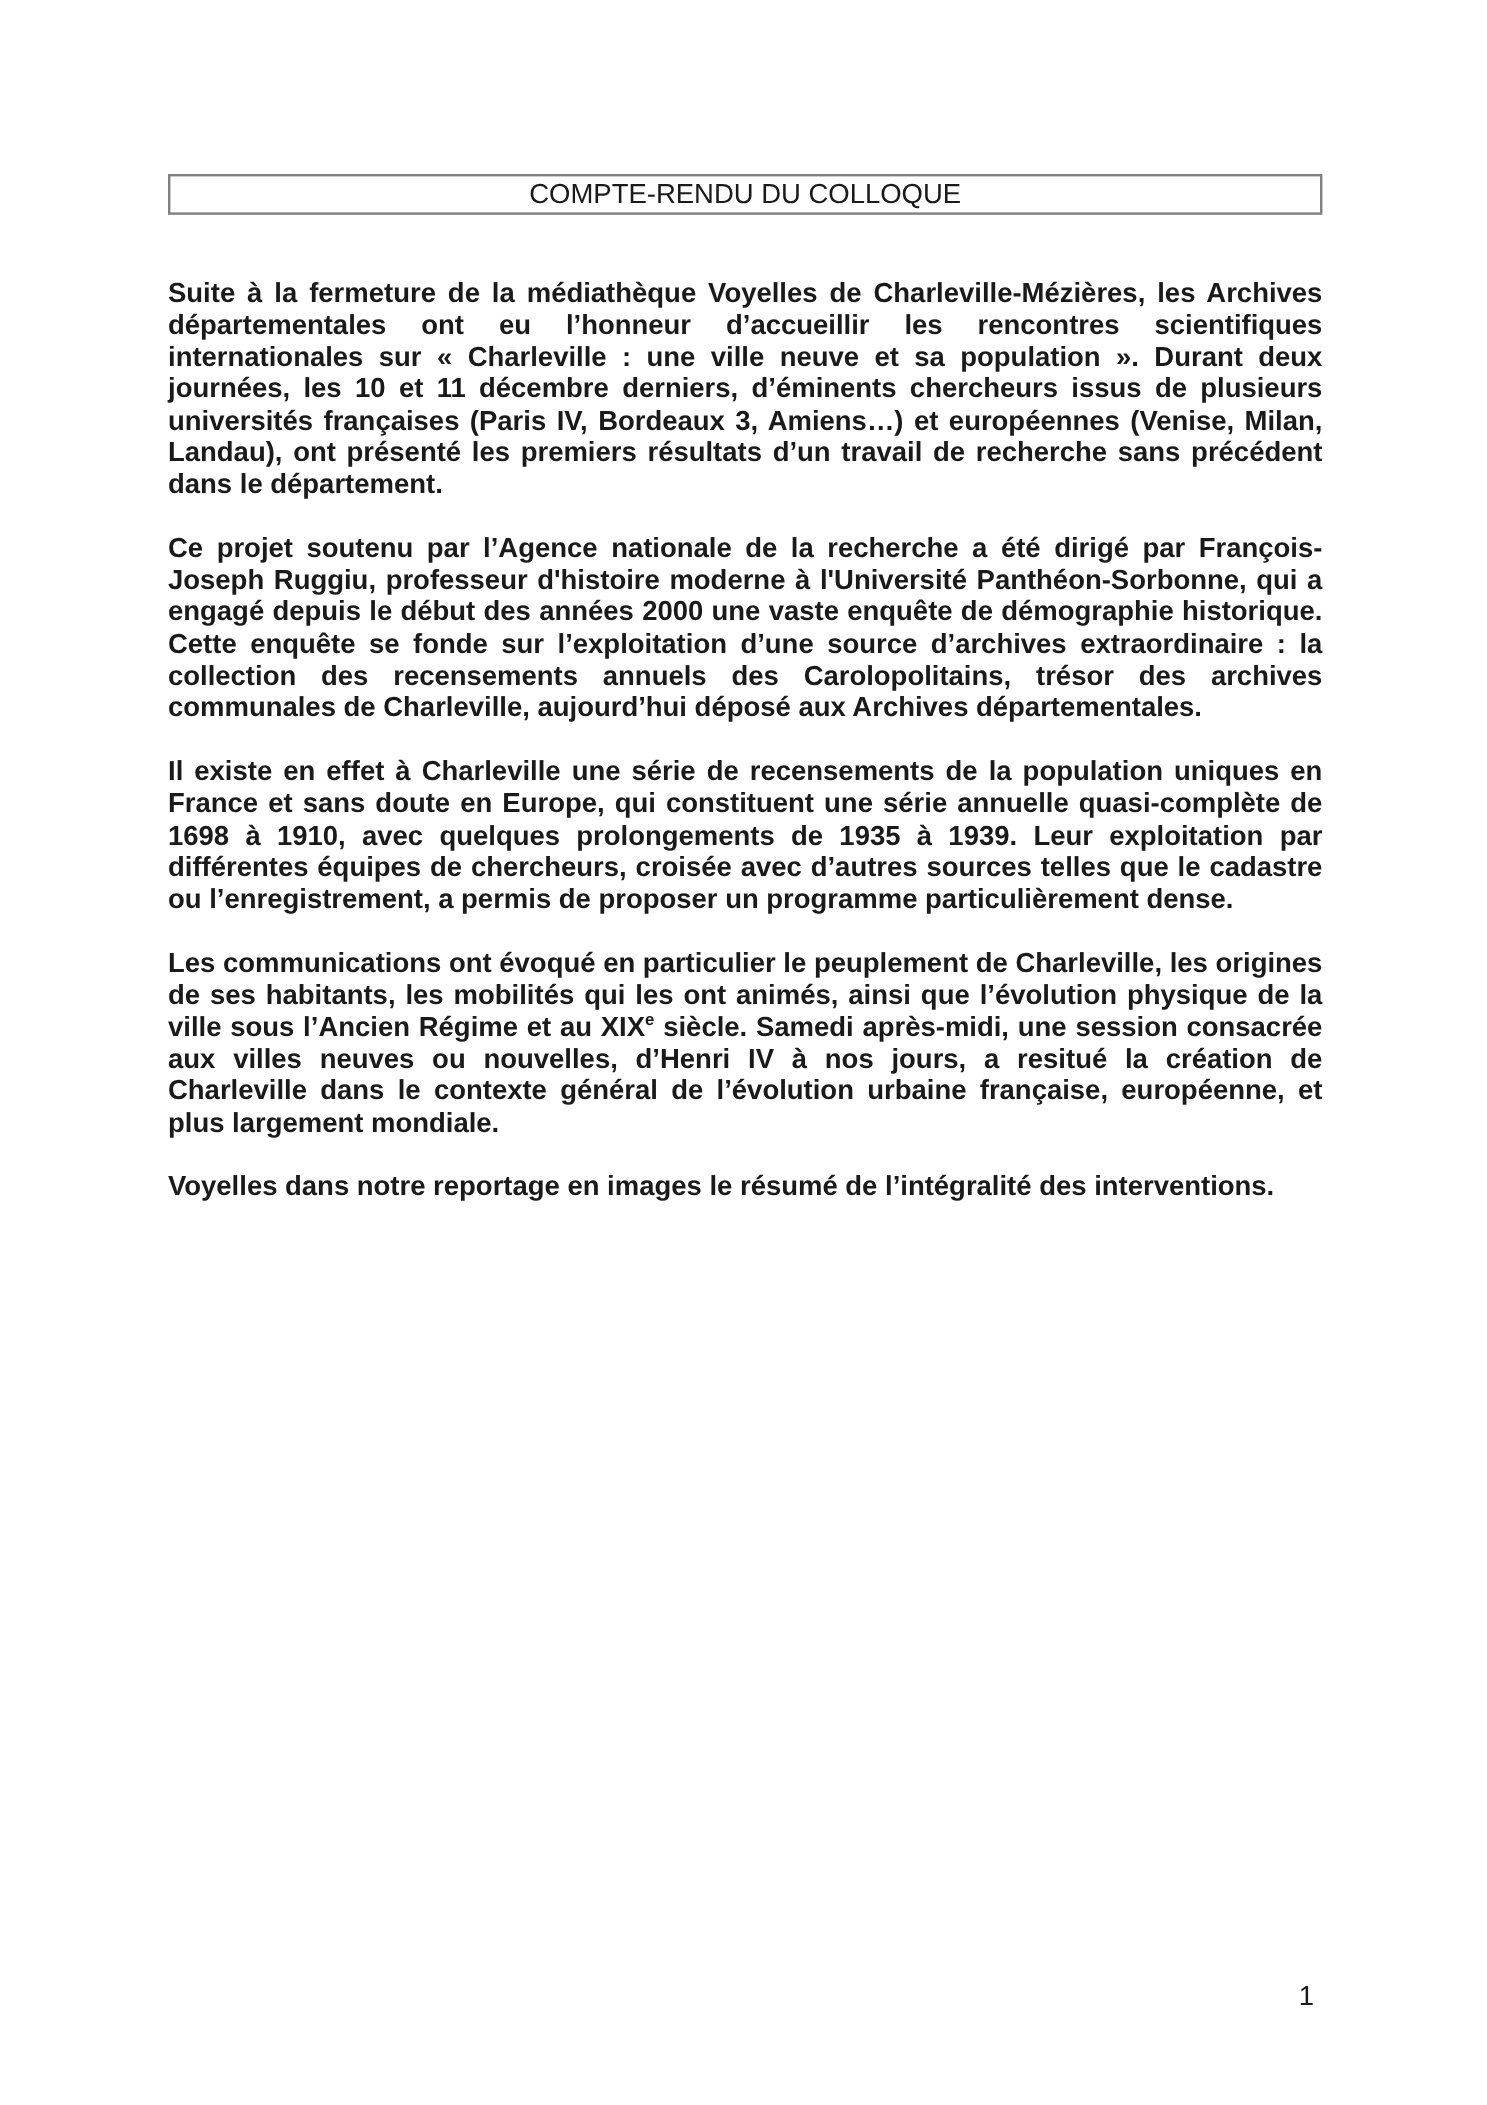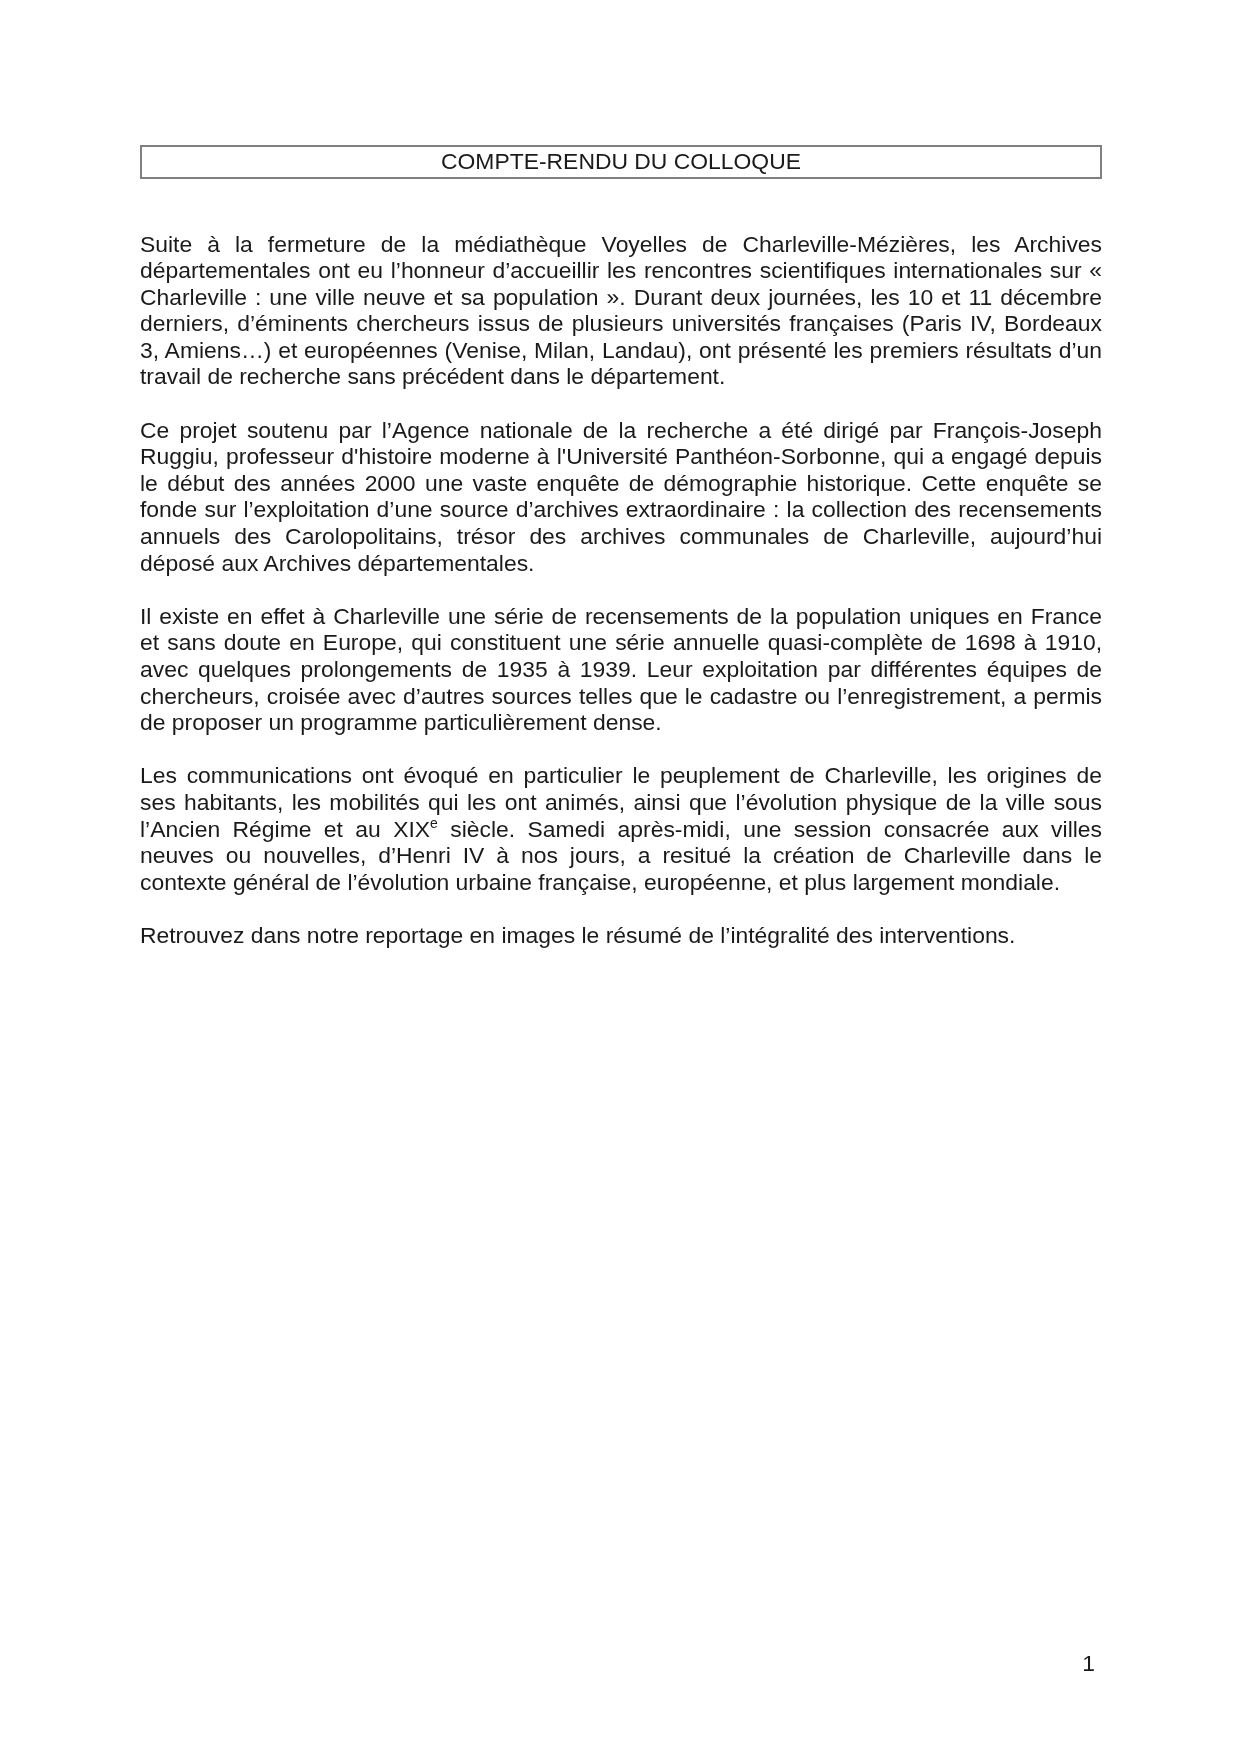--- a/index.html
+++ b/index.html
@@ -29,20 +29,21 @@
     font-size: 22.9px;
     line-height: 26.5px;
     padding: 1px 4px 2px 4px;
     margin: 0 0 52px 0;
   }
   p.para {
     font-size: 22.9px;
     line-height: 26.6px;
     text-align: justify;
     margin: 0 0 26.6px 0;
+    font-weight: bold;
   }
   p.para:last-child {
     margin-bottom: 0;
   }
   sup.ordinal {
     font-size: 14px;
     line-height: 0;
     vertical-align: super;
   }
   .page-number {
@@ -66,18 +67,18 @@
     </div>
 
     <p class="para">Suite à la fermeture de la médiathèque Voyelles de Charleville-Mézières, les Archives départementales ont eu l’honneur d’accueillir les rencontres scientifiques internationales sur « Charleville : une ville neuve et sa population ». Durant deux journées, les 10 et 11 décembre derniers, d’éminents chercheurs issus de plusieurs universités françaises (Paris IV, Bordeaux 3, Amiens…) et européennes (Venise, Milan, Landau), ont présenté les premiers résultats d’un travail de recherche sans précédent dans le département.</p>
 
     <p class="para">Ce projet soutenu par l’Agence nationale de la recherche a été dirigé par François-Joseph Ruggiu, professeur d'histoire moderne à l'Université Panthéon-Sorbonne, qui a engagé depuis le début des années 2000 une vaste enquête de démographie historique. Cette enquête se fonde sur l’exploitation d’une source d’archives extraordinaire : la collection des recensements annuels des Carolopolitains, trésor des archives communales de Charleville, aujourd’hui déposé aux Archives départementales.</p>
 
     <p class="para">Il existe en effet à Charleville une série de recensements de la population uniques en France et sans doute en Europe, qui constituent une série annuelle quasi-complète de 1698 à 1910, avec quelques prolongements de 1935 à 1939. Leur exploitation par différentes équipes de chercheurs, croisée avec d’autres sources telles que le cadastre ou l’enregistrement, a permis de proposer un programme particulièrement dense.</p>
 
     <p class="para"><span>Les communications ont évoqué en particulier le peuplement de Charleville, les origines de ses habitants, les mobilités qui les ont animés, ainsi que l’évolution physique de la ville sous l’Ancien Régime et au XIX</span><sup class="ordinal">e</sup><span> siècle. Samedi après-midi, une session consacrée aux villes neuves ou nouvelles, d’Henri IV à nos jours, a resitué la création de Charleville dans le contexte général de l’évolution urbaine française, européenne, et plus largement mondiale.</span></p>
 
-    <p class="para">Retrouvez dans notre reportage en images le résumé de l’intégralité des interventions.</p>
+    <p class="para">Voyelles dans notre reportage en images le résumé de l’intégralité des interventions.</p>
 
   </div>
 
   <div class="page-number">1</div>
 </div>
 
 </body></html>

